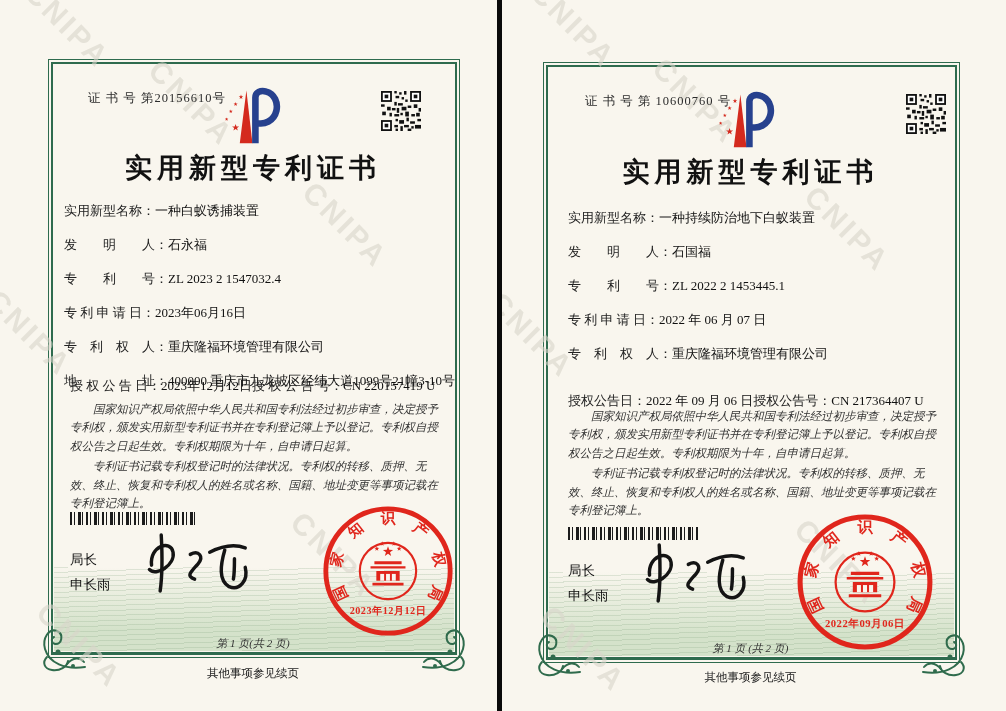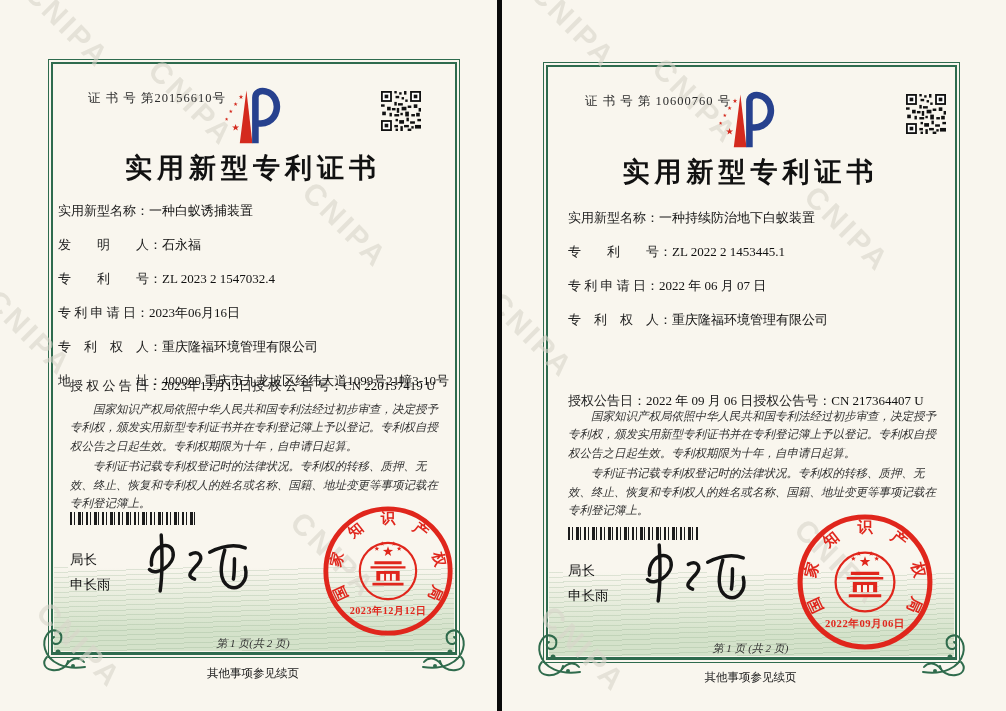--- a/index.html
+++ b/index.html
@@ -171,21 +171,21 @@
     <svg style="position:absolute;left:220px;top:86px;z-index:2" width="66" height="64" viewBox="0 0 110 100">
         <use href="#cnipa-logo-art"></use>
       </svg>
 
     <svg style="position:absolute;left:381px;top:91px;z-index:2" width="40" height="40" viewBox="0 0 33 33">
         <use href="#qr-art"></use>
       </svg>
 
     <div class="title" style="left:48px;top:150px;width:410px">实用新型专利证书</div>
 
-    <div class="fields" style="left:58px;top:202px;width:376px">
+    <div class="fields" style="left:64px;top:202px;width:376px">
       <div class="frow"><span class="flabel">实用新型名称：</span><span class="fvalue">一种白蚁诱捕装置</span></div>
       <div class="frow"><span class="flabel">发　　明　　人：</span><span class="fvalue">石永福</span></div>
       <div class="frow"><span class="flabel">专　　利　　号：</span><span class="fvalue">ZL 2023 2 1547032.4</span></div>
       <div class="frow"><span class="flabel">专 利 申 请 日：</span><span class="fvalue">2023年06月16日</span></div>
       <div class="frow"><span class="flabel">专　利　权　人：</span><span class="fvalue">重庆隆福环境管理有限公司</span></div>
       <div class="frow"><span class="flabel">地　　　　　址：</span><span class="fvalue">400000 重庆市九龙坡区经纬大道1099号21幢3-10号</span></div>
     </div>
 
     <div class="grantrow" style="left:70px;top:377px">
       <span class="flabel">授 权 公 告 日：</span><span class="fvalue">2023年12月12日</span><span class="grant2 flabel">授 权 公 告 号：</span><span class="fvalue">CN 220157419 U</span>
@@ -253,20 +253,21 @@
       </svg>
 
     <svg style="position:absolute;left:404px;top:94px;z-index:2" width="40" height="40" viewBox="0 0 33 33">
         <use href="#qr-art"></use>
       </svg>
 
     <div class="title" style="left:41px;top:154px;width:415px">实用新型专利证书</div>
 
     <div class="fields" style="left:66px;top:209px;width:380px">
       <div class="frow"><span class="flabel">实用新型名称：</span><span class="fvalue">一种持续防治地下白蚁装置</span></div>
+      <div class="frow"><span class="flabel">发　　明　　人：</span><span class="fvalue">石国福</span></div>
       <div class="frow"><span class="flabel">专　　利　　号：</span><span class="fvalue">ZL 2022 2 1453445.1</span></div>
       <div class="frow"><span class="flabel">专 利 申 请 日：</span><span class="fvalue">2022 年 06 月 07 日</span></div>
       <div class="frow"><span class="flabel">专　利　权　人：</span><span class="fvalue">重庆隆福环境管理有限公司</span></div>
     </div>
 
     <div class="grantrow" style="left:66px;top:392px">
       <span class="flabel">授权公告日：</span><span class="fvalue">2022 年 09 月 06 日</span><span class="grant2 flabel">授权公告号：</span><span class="fvalue">CN 217364407 U</span>
     </div>
 
     <div class="paras" style="left:66px;top:407px;width:376px">

